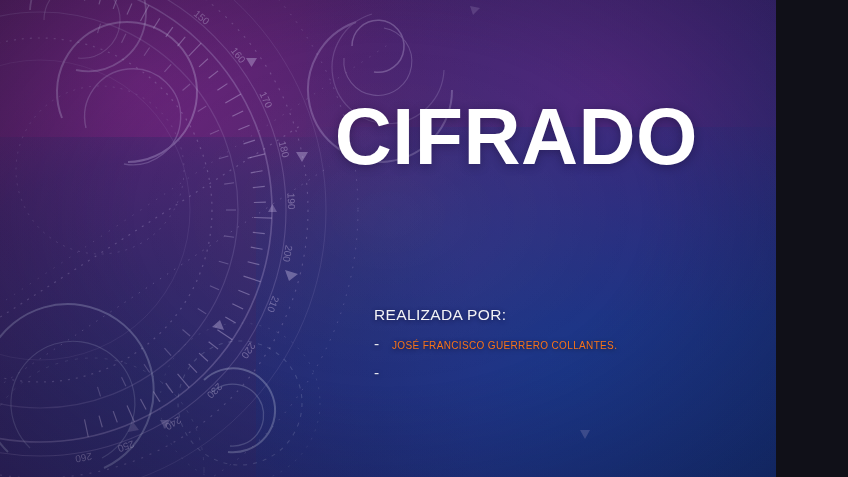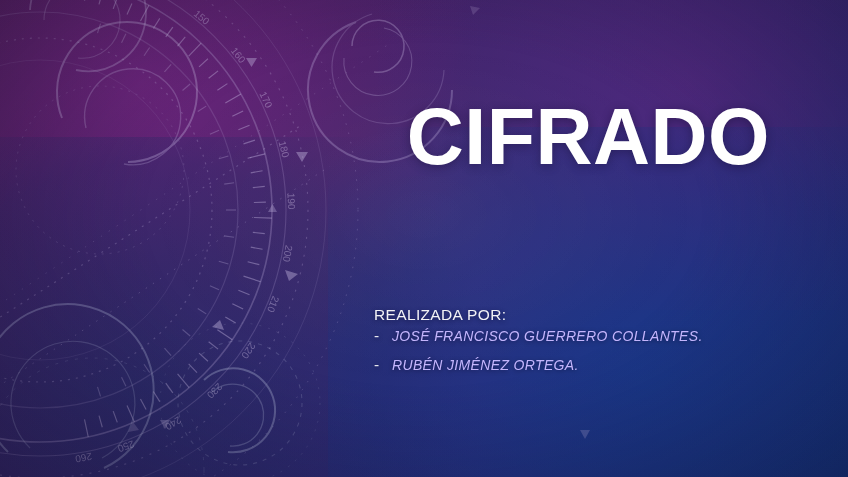--- a/index.html
+++ b/index.html
@@ -7,21 +7,21 @@
     margin: 0;
     padding: 0;
     background: #101018;
   }
   body {
     font-family: "Liberation Sans", sans-serif;
   }
 
   #slide {
     position: relative;
-    width: 848px;
+    width: 776px;
     height: 477px;
     overflow: hidden;
     background: #3a2a7a;
   }
 
   
   .bg-base {
     position: absolute;
     inset: 0;
     background:
@@ -107,43 +107,42 @@
   .body-block {
     position: absolute;
     left: 374px;
     top: 306px;
     width: 420px;
     color: #f2f2f6;
   }
   .lead {
     font-size: 15.5px;
     letter-spacing: 0.35px;
-    margin: 0 0 3px 0;
+    margin: 0 0 11px 0;
     white-space: nowrap;
     text-shadow: 0 1px 4px rgba(10, 8, 32, 0.5);
   }
   .bullet-row {
     display: flex;
     align-items: baseline;
     margin-bottom: 11px;
     white-space: nowrap;
   }
   .bullet-mark {
     width: 18px;
     flex: 0 0 18px;
     font-size: 15.5px;
     color: #e8e8f0;
     text-shadow: 0 1px 4px rgba(10, 8, 32, 0.5);
   }
   .bullet-text {
-    font-size: 14px;
+    font-size: 10px;
     letter-spacing: 0.35px;
-    color: #c4b5fd;
+    color: #f97316;
     text-shadow: 0 1px 4px rgba(10, 8, 32, 0.5);
-    font-style: italic;
   }
 </style>
 </head>
 <body>
 
 <div id="slide">
 
   <div class="bg-base"></div>
   <div class="bg-glow-tl"></div>
   <div class="bg-glow-tr"></div>
@@ -347,17 +346,16 @@
   <div class="body-block">
     <p class="lead">REALIZADA POR:</p>
 
     <div class="bullet-row">
       <span class="bullet-mark">-</span>
       <span class="bullet-text">JOSÉ FRANCISCO GUERRERO COLLANTES.</span>
     </div>
 
     <div class="bullet-row">
       <span class="bullet-mark">-</span>
-      <span class="bullet-text">RUBÉN JIMÉNEZ ORTEGA.</span>
     </div>
   </div>
 
 </div>
 
 </body></html>

